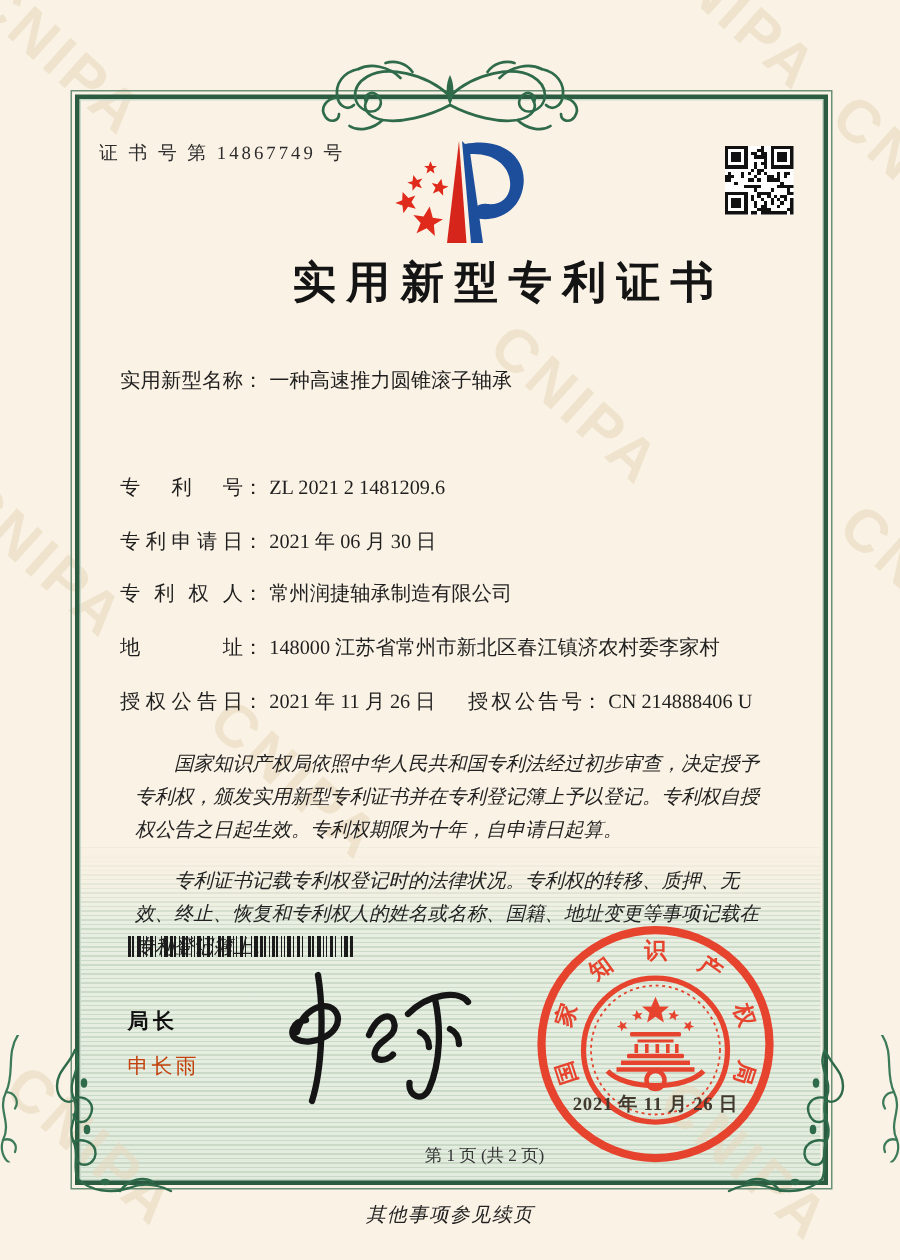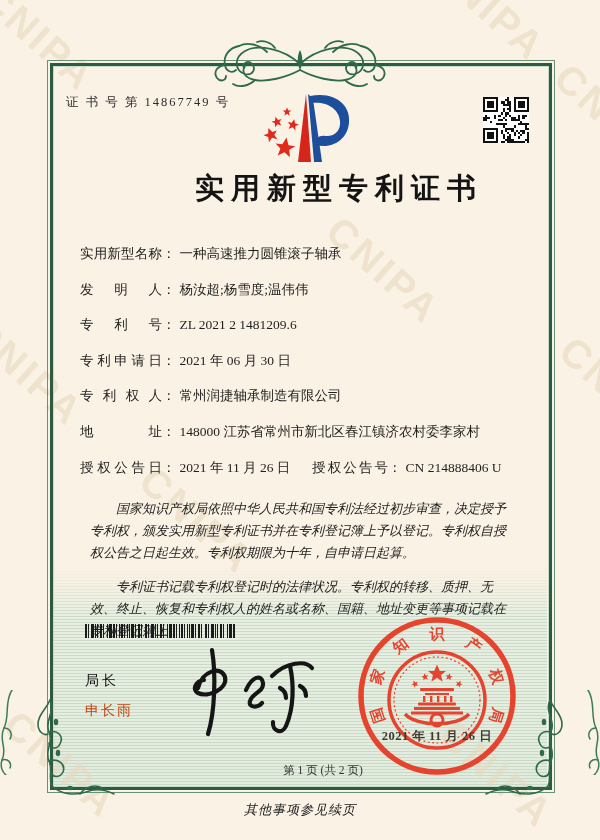--- a/index.html
+++ b/index.html
@@ -45,21 +45,21 @@
   .fcolon{display:inline-block;margin-right:4px;}
   .fgroup2{position:absolute;left:232px;top:0;white-space:nowrap;}
   .flabel2{display:inline-block;width:76px;text-align:justify;text-align-last:justify;vertical-align:bottom;}
 
   
   .legal{position:absolute;left:78px;top:486px;width:450px;}
   .legal p{margin:12px;text-indent:2em;font-style:italic;font-size:13px;line-height:22px;color:#222;}
 
   
   .barcode{position:absolute;left:85px;top:624px;width:153px;height:14px;}
-  .director-title{position:absolute;left:85px;top:672px;font-size:14px;font-weight:400;letter-spacing:3px;color:#111;}
+  .director-title{position:absolute;left:85px;top:672px;font-size:14px;font-weight:700;letter-spacing:3px;color:#111;}
   .director-name{position:absolute;left:85px;top:702px;font-size:14px;font-weight:400;letter-spacing:2px;color:#c2410c;}
   .signature{position:absolute;left:168px;top:638px;width:150px;height:100px;}
 
   .seal{position:absolute;left:357px;top:616px;width:160px;height:160px;opacity:.95;}
   .seal svg{position:absolute;inset:0;}
   .seal-chars{position:absolute;inset:0;}
   .seal-chars span{position:absolute;left:50%;top:50%;font-size:15px;font-weight:bold;
       color:#e73b25;font-family:"Liberation Sans","DejaVu Sans",sans-serif;}
   .seal-date{position:absolute;left:10px;top:112px;width:140px;text-align:center;
       font-size:12.5px;color:#3a3126;letter-spacing:.5px;font-weight:600;}
@@ -287,21 +287,20 @@
         <rect x="17" y="20" width="1" height="1"></rect>
         <rect x="18" y="20" width="1" height="1"></rect>
         <rect x="20" y="20" width="1" height="1"></rect>
       </g>
   </svg>
 
   <div class="title">实用新型专利证书</div>
 
   <div class="fields" id="fields">
       <div class="frow" style="top: 245px;"><span class="flabel">实用新型名称</span><span class="fcolon">：</span><span class="fvalue">一种高速推力圆锥滚子轴承</span></div>
-      <div class="frow" style="top: 281px;"><span class="flabel">发明人</span><span class="fcolon">：</span><span class="fvalue">杨汝超;杨雪度;温伟伟</span></div>
       <div class="frow" style="top: 316px;"><span class="flabel">专利号</span><span class="fcolon">：</span><span class="fvalue">ZL 2021 2 1481209.6</span></div>
       <div class="frow" style="top: 352px;"><span class="flabel">专利申请日</span><span class="fcolon">：</span><span class="fvalue">2021 年 06 月 30 日</span></div>
       <div class="frow" style="top: 387px;"><span class="flabel">专利权人</span><span class="fcolon">：</span><span class="fvalue">常州润捷轴承制造有限公司</span></div>
       <div class="frow" style="top: 423px;"><span class="flabel">地址</span><span class="fcolon">：</span><span class="fvalue">148000 江苏省常州市新北区春江镇济农村委李家村</span></div>
       <div class="frow" style="top: 459px;"><span class="flabel">授权公告日</span><span class="fcolon">：</span><span class="fvalue">2021 年 11 月 26 日</span><span class="fgroup2"><span class="flabel2">授权公告号</span><span class="fcolon">：</span><span>CN 214888406 U</span></span></div>
     </div>
 
   <div class="legal" id="paragraphs">
       <p>国家知识产权局依照中华人民共和国专利法经过初步审查，决定授予专利权，颁发实用新型专利证书并在专利登记簿上予以登记。专利权自授权公告之日起生效。专利权期限为十年，自申请日起算。</p>
       <p>专利证书记载专利权登记时的法律状况。专利权的转移、质押、无效、终止、恢复和专利权人的姓名或名称、国籍、地址变更等事项记载在专利登记簿上。</p>

